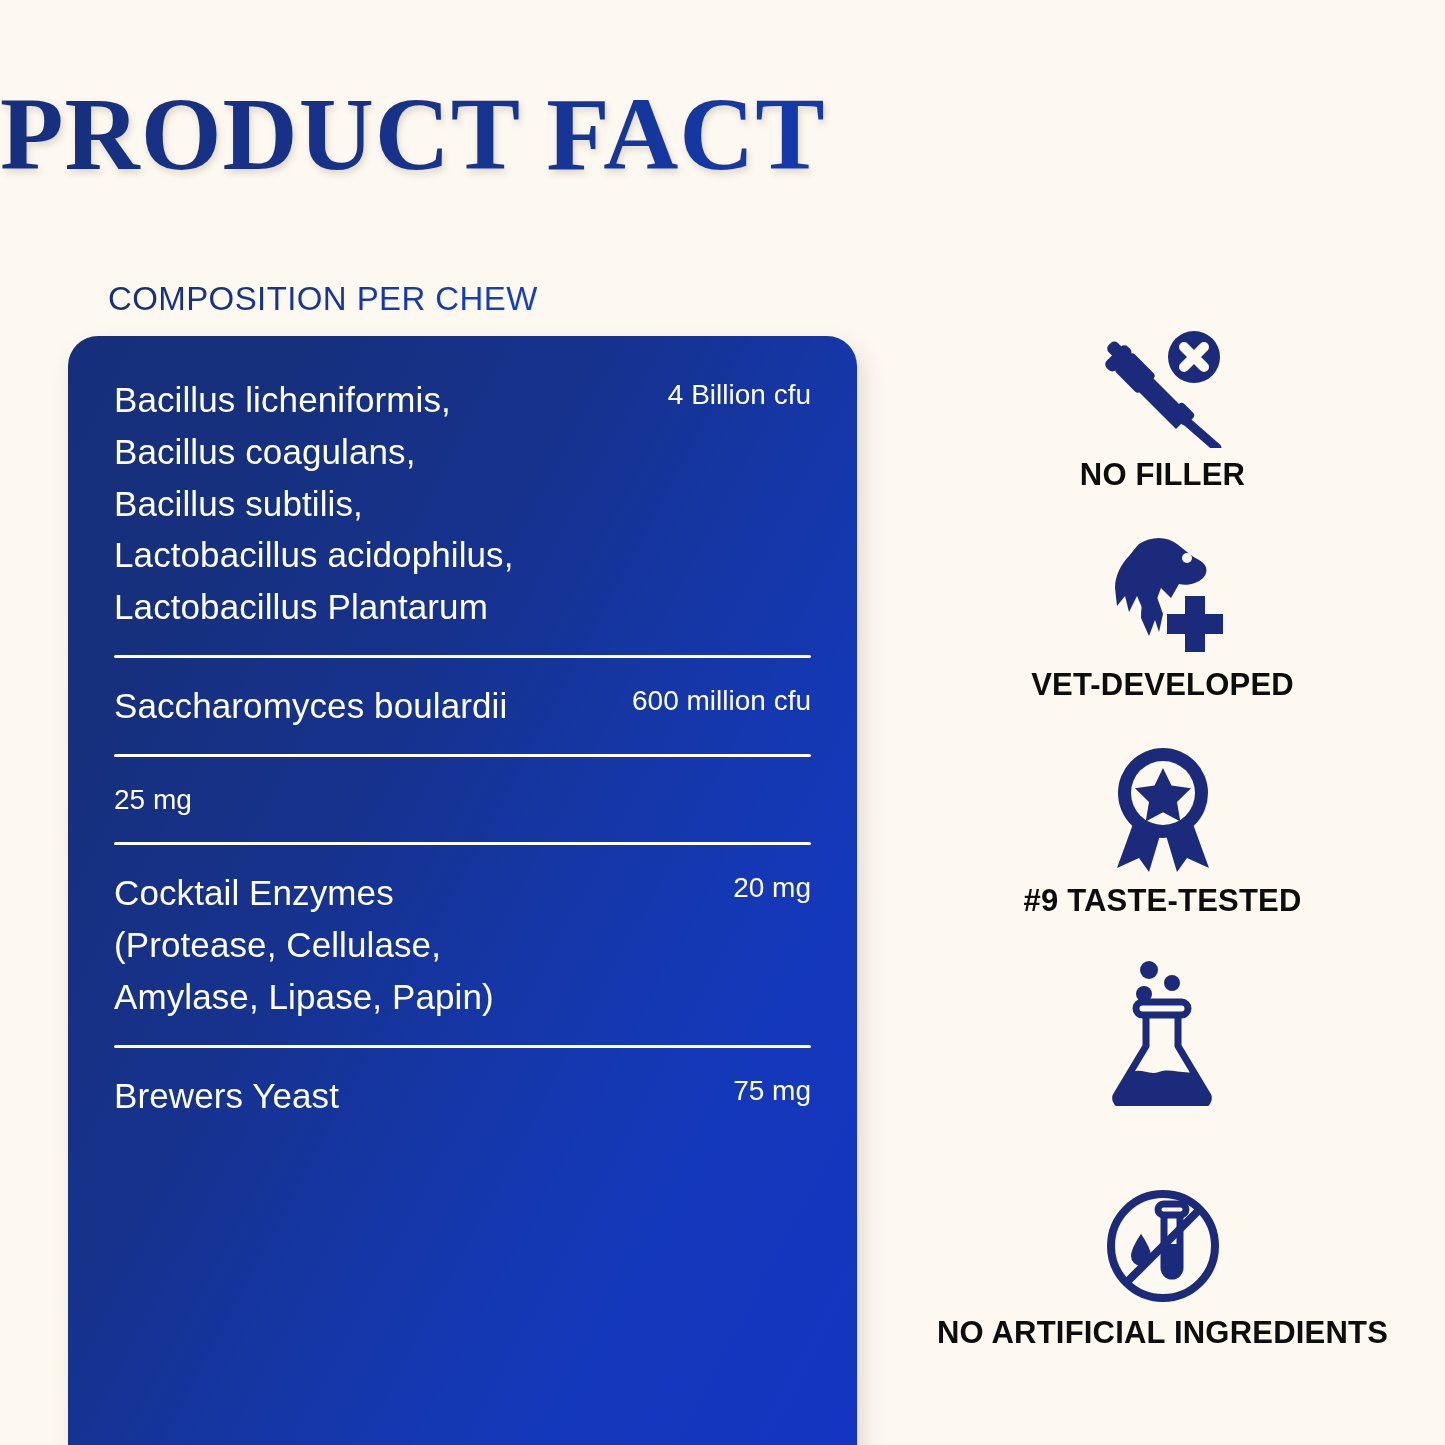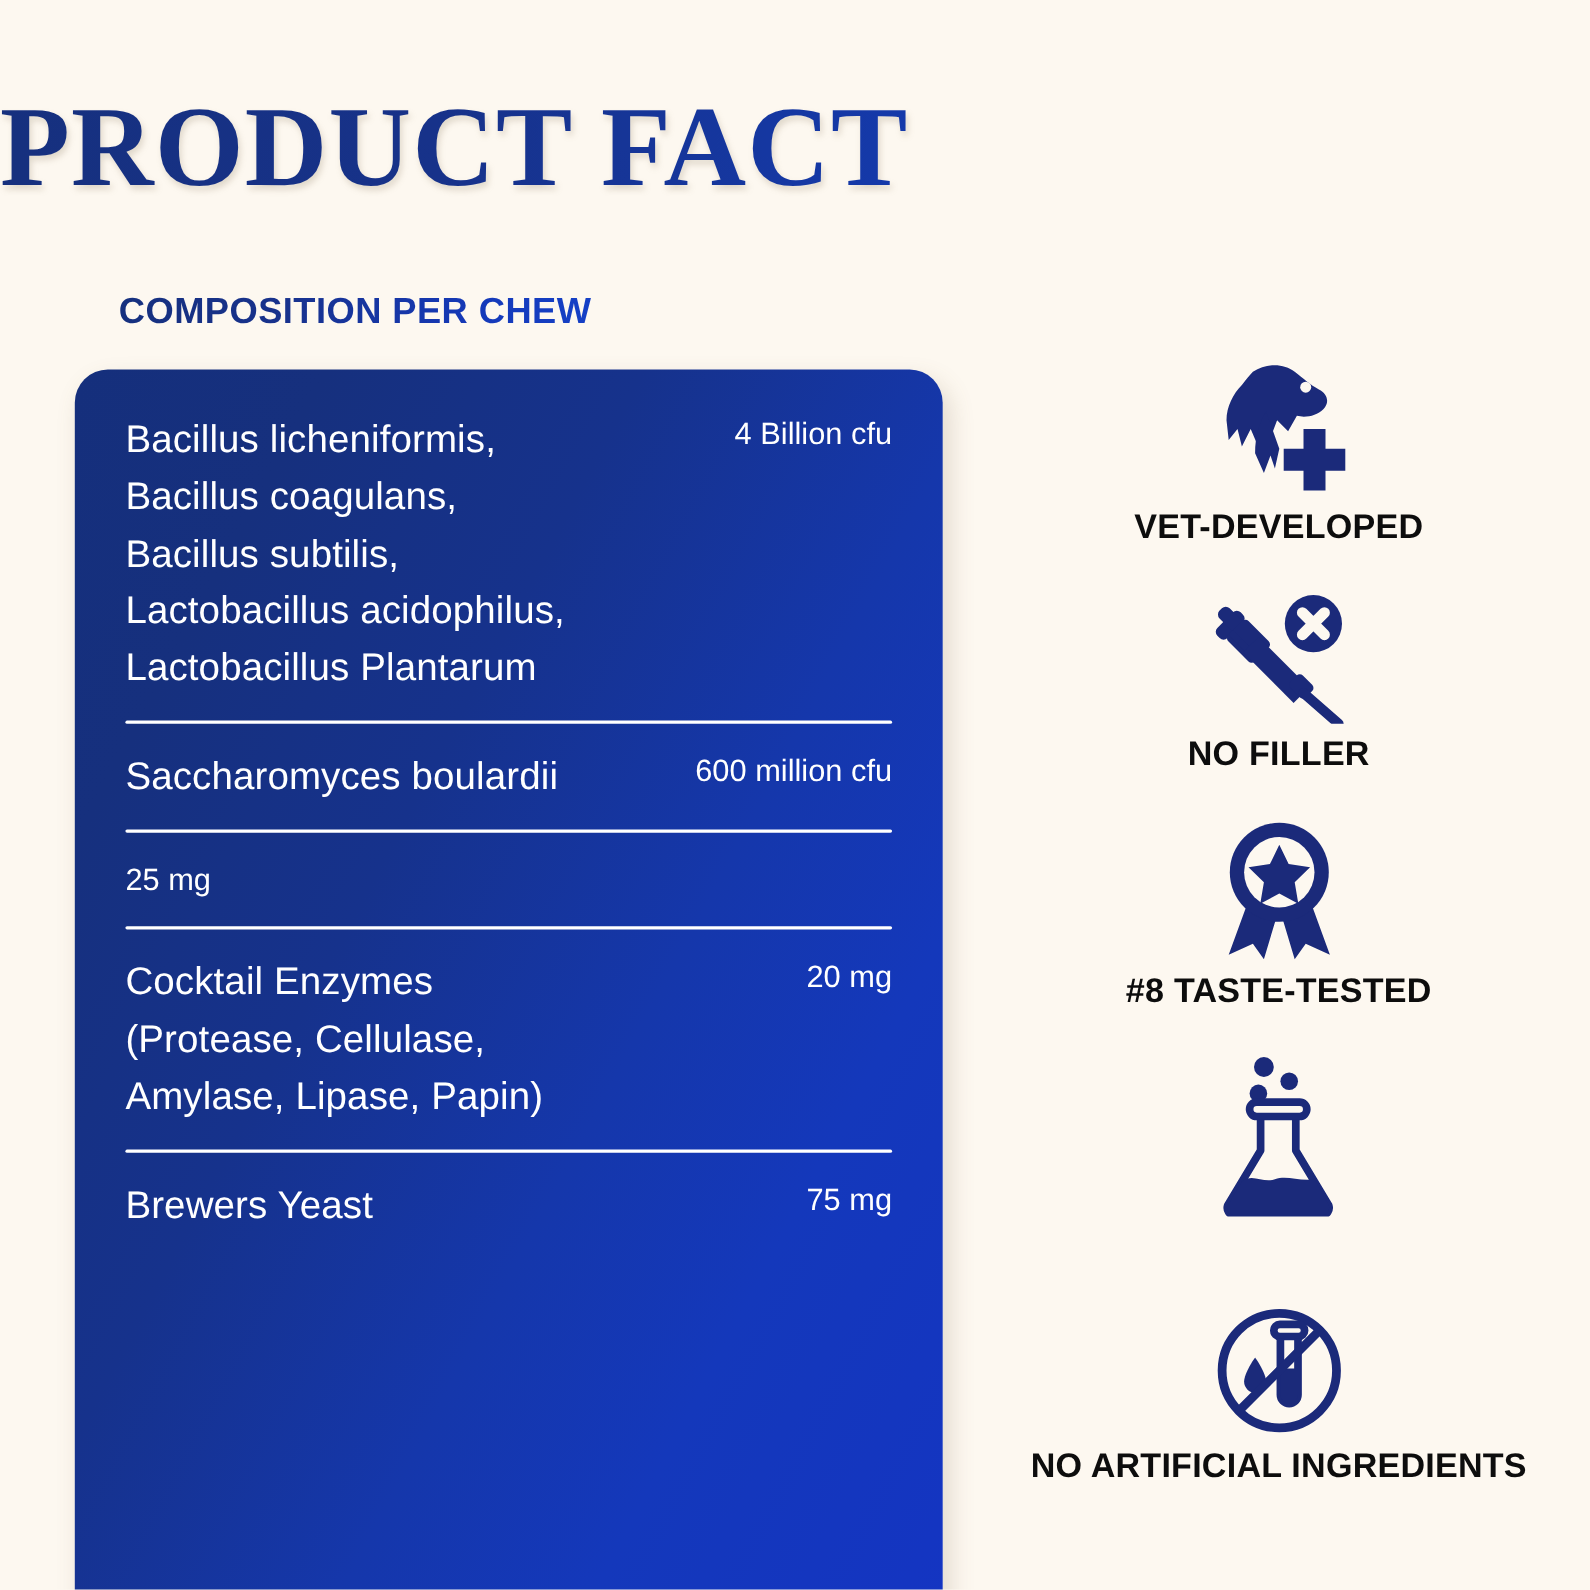--- a/index.html
+++ b/index.html
@@ -35,24 +35,24 @@
     -webkit-background-clip: text;
     background-clip: text;
     color: transparent;
     -webkit-text-fill-color: transparent;
     filter: drop-shadow(2px 4px 3px rgba(120, 100, 70, 0.22));
   }
 
   
   .section-heading {
     position: absolute;
-    top: 264px;
+    top: 280px;
     left: 108px;
     font-size: 33px;
-    font-weight: 700;
+    font-weight: 400;
     letter-spacing: 0.4px;
     background: linear-gradient(90deg, #16307e 0%, #18328d 35%, #1539b8 75%, #1540c6 100%);
     -webkit-background-clip: text;
     background-clip: text;
     color: transparent;
     -webkit-text-fill-color: transparent;
   }
 
   
   .card {
@@ -194,36 +194,20 @@
 
     <div class="row">
       <div class="row-name">Brewers Yeast</div>
       <div class="row-value">75 mg</div>
     </div>
 
   </div>
 
   <div class="benefits">
 
-    <div class="benefit b1">
-      <div class="benefit-icon">
-        <svg width="128" height="122" viewBox="0 0 128 122" xmlns="http://www.w3.org/2000/svg">
-          <g fill="#1b2a7a">
-            <path d="M40 8 C52 0 68 0 78 8 C86 14 92 20 100 24 C108 28 110 36 104 42
-                     C98 48 88 50 80 48 L72 62 L62 52 L56 68 L50 56 L44 74 L38 60
-                     L30 76 L26 60 L18 70 L16 52 C16 40 22 28 30 20 C34 15 37 11 40 8 Z"></path>
-            <circle cx="88" cy="22" r="5" fill="#fdf8f0"></circle>
-            <path d="M52 44 C46 54 42 66 42 82 L50 100 L56 84 L60 96 L64 78 Z"></path>
-            <path d="M86 60 h20 v18 h18 v20 h-18 v18 h-20 v-18 h-18 v-20 h18 z"></path>
-          </g>
-        </svg>
-      </div>
-      <div class="benefit-label">VET-DEVELOPED</div>
-    </div>
-
     <div class="benefit b0">
       <div class="benefit-icon">
         <svg width="132" height="118" viewBox="0 0 132 118" xmlns="http://www.w3.org/2000/svg">
           <g fill="#1b2a7a">
             <rect x="6" y="22" width="30" height="13" rx="5" transform="rotate(-45 21 28)"></rect>
             <rect x="17" y="10" width="13" height="30" rx="5" transform="rotate(-45 23 25)"></rect>
             <path d="M30 22 L62 54 L44 72 L12 40 Z" opacity="0"></path>
             <rect x="21" y="30" width="34" height="26" rx="4" transform="rotate(45 38 43)"></rect>
             <rect x="18" y="40" width="24" height="6" rx="3" transform="rotate(45 30 43)"></rect>
             <rect x="26" y="48" width="24" height="6" rx="3" transform="rotate(45 38 51)"></rect>
@@ -232,33 +216,49 @@
             <rect x="76" y="76" width="20" height="16" rx="4" transform="rotate(45 86 84)"></rect>
             <path d="M88 90 L120 118" stroke="#1b2a7a" stroke-width="9" stroke-linecap="round" fill="none"></path>
           </g>
           <circle cx="97" cy="27" r="26" fill="#1b2a7a"></circle>
           <path d="M87 17 L107 37 M107 17 L87 37" stroke="#fdf8f0" stroke-width="10" stroke-linecap="round"></path>
         </svg>
       </div>
       <div class="benefit-label">NO FILLER</div>
     </div>
 
+    <div class="benefit b1">
+      <div class="benefit-icon">
+        <svg width="128" height="122" viewBox="0 0 128 122" xmlns="http://www.w3.org/2000/svg">
+          <g fill="#1b2a7a">
+            <path d="M40 8 C52 0 68 0 78 8 C86 14 92 20 100 24 C108 28 110 36 104 42
+                     C98 48 88 50 80 48 L72 62 L62 52 L56 68 L50 56 L44 74 L38 60
+                     L30 76 L26 60 L18 70 L16 52 C16 40 22 28 30 20 C34 15 37 11 40 8 Z"></path>
+            <circle cx="88" cy="22" r="5" fill="#fdf8f0"></circle>
+            <path d="M52 44 C46 54 42 66 42 82 L50 100 L56 84 L60 96 L64 78 Z"></path>
+            <path d="M86 60 h20 v18 h18 v20 h-18 v18 h-20 v-18 h-18 v-20 h18 z"></path>
+          </g>
+        </svg>
+      </div>
+      <div class="benefit-label">VET-DEVELOPED</div>
+    </div>
+
     <div class="benefit b2">
       <div class="benefit-icon">
         <svg width="120" height="128" viewBox="0 0 120 128" xmlns="http://www.w3.org/2000/svg">
           <g fill="#1b2a7a">
             <path d="M30 78 L14 122 L36 112 L46 126 L58 86 Z"></path>
             <path d="M90 78 L106 122 L84 112 L74 126 L62 86 Z"></path>
             <circle cx="60" cy="47" r="45"></circle>
           </g>
           <circle cx="60" cy="47" r="32" fill="#fdf8f0"></circle>
           <path d="M60 22 L68.5 39.5 L88 42.3 L74 56 L77.3 75.5 L60 66.3 L42.7 75.5 L46 56 L32 42.3 L51.5 39.5 Z" fill="#1b2a7a"></path>
         </svg>
       </div>
-      <div class="benefit-label">#8 TASTE-TESTED</div>
+      <div class="benefit-label">#9 TASTE-TESTED</div>
     </div>
 
     <div class="benefit b3">
       <div class="benefit-icon">
         <svg width="118" height="148" viewBox="0 0 118 148" xmlns="http://www.w3.org/2000/svg">
           <g fill="#1b2a7a">
             <circle cx="45" cy="12" r="9"></circle>
             <circle cx="68" cy="25" r="8"></circle>
             <circle cx="40" cy="36" r="8"></circle>
             <rect x="32" y="44" width="52" height="13" rx="6.5" fill="none" stroke="#1b2a7a" stroke-width="7"></rect>

